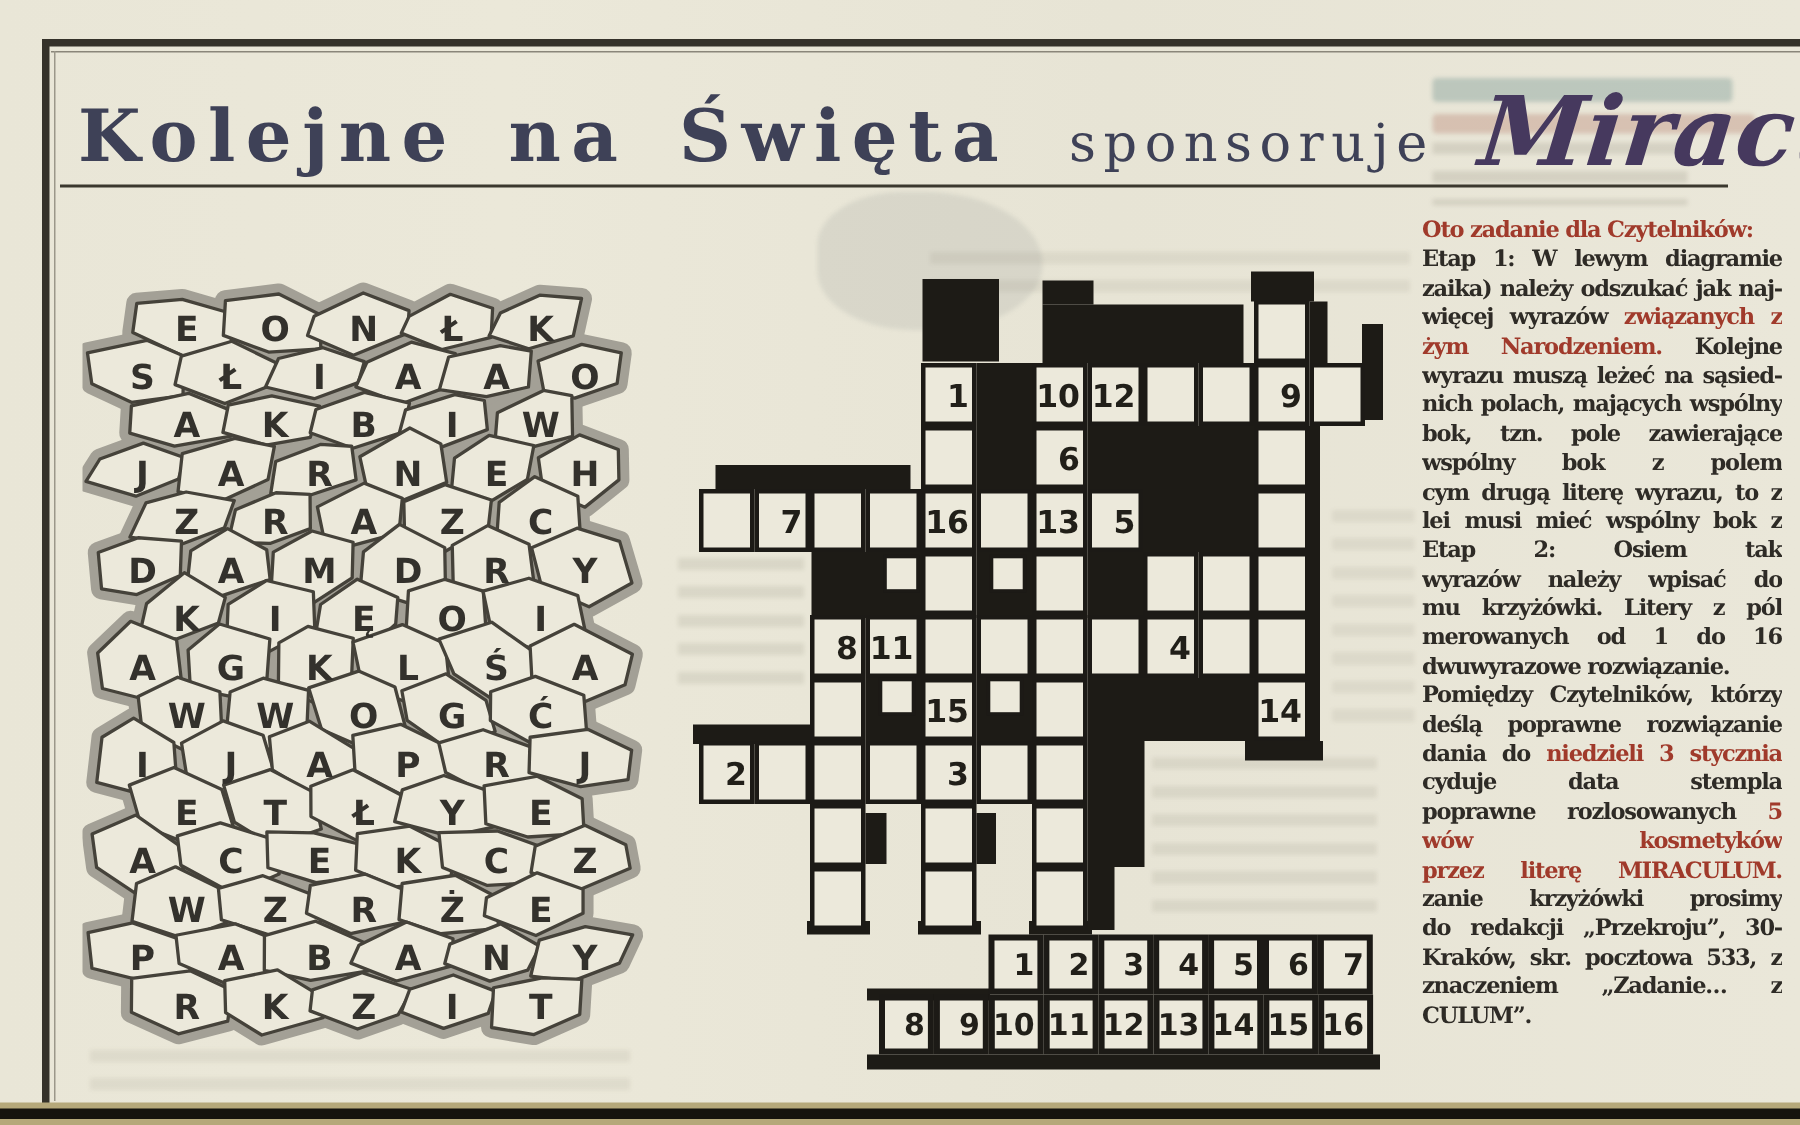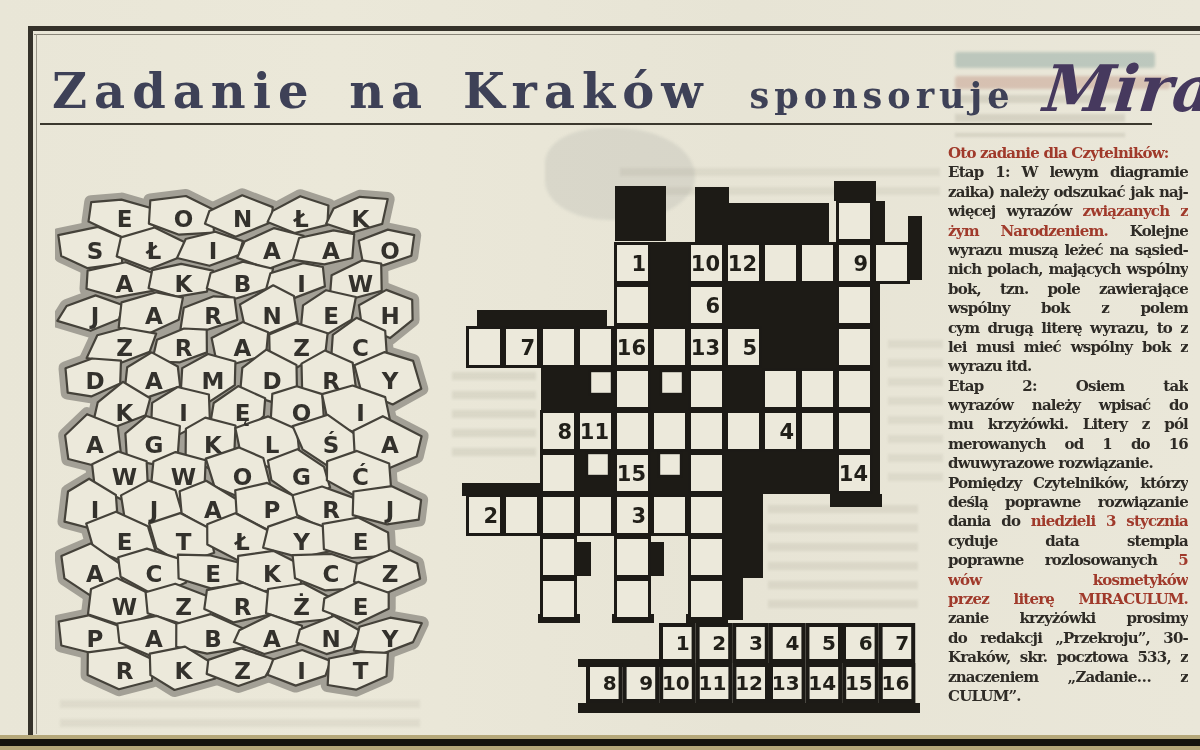--- a/index.html
+++ b/index.html
@@ -10,21 +10,21 @@
   .frame-top{position:absolute;left:28px;top:26px;width:1172px;height:5px;background:#35322a;}
   .frame-top-inner{position:absolute;left:34px;top:34px;width:1166px;height:1px;background:#8a867a;}
   .frame-left{position:absolute;left:28px;top:26px;width:5px;height:712px;background:#35322a;}
   .frame-left-inner{position:absolute;left:36px;top:34px;width:1px;height:700px;background:#9b978a;}
   .title-rule{position:absolute;left:40px;top:123px;width:1112px;height:2px;background:#3b382e;}
   .bottom-band{position:absolute;left:0;top:735px;width:1200px;height:15px;background:#b5a87a;}
   .bottom-line{position:absolute;left:0;top:739px;width:1200px;height:7px;background:#15130e;}
   
   .masthead{position:absolute;left:52px;top:48px;white-space:nowrap;}
   .t-main{font-family:"DejaVu Serif",serif;font-weight:700;font-size:48px;color:#3e4157;letter-spacing:7px;word-spacing:10px;}
-  .t-sub{font-family:"DejaVu Serif",serif;font-weight:700;font-size:35px;color:#3e4157;letter-spacing:5px;margin-left:40px;}
+  .t-sub{font-family:"DejaVu Serif",serif;font-weight:400;font-size:35px;color:#3e4157;letter-spacing:5px;margin-left:40px;}
   .t-brand{font-family:"DejaVu Serif",serif;font-style:italic;font-weight:600;font-size:64px;color:#46395e;margin-left:30px;display:inline-block;transform:skewX(-6deg);position:relative;top:3px;}
   
   .mosaic-wrap{position:absolute;left:55px;top:183px;}
   .cross-wrap{position:absolute;left:450px;top:175px;}
   svg{display:block;}
   .hex-halo{fill:#a3a096;stroke:#a3a096;stroke-width:14;stroke-linejoin:round;}
   .hex-cell{fill:#ece9db;stroke:#45423a;stroke-width:2.2;stroke-linejoin:round;}
   .hex-letter{font-family:"DejaVu Sans",sans-serif;font-weight:700;font-size:23px;fill:#33312c;text-anchor:middle;}
   .cw-black{fill:#1d1b16;}
   .cw-white{fill:#ece9db;stroke:#1c1a16;stroke-width:3;}
@@ -60,21 +60,21 @@
   <div class="ghost g-red" style="left:955px;top:76px;width:215px;height:13px;"></div>
   <div class="ghost g-lines" style="left:955px;top:95px;width:170px;height:42px;"></div>
   <div class="ghost g-blob" style="left:545px;top:128px;width:150px;height:92px;"></div>
   <div class="ghost g-lines" style="left:620px;top:168px;width:320px;height:38px;opacity:.6;"></div>
   <div class="ghost g-lines" style="left:452px;top:372px;width:84px;height:86px;opacity:.8;"></div>
   <div class="ghost g-lines" style="left:768px;top:505px;width:150px;height:110px;opacity:.7;"></div>
   <div class="ghost g-lines" style="left:888px;top:340px;width:55px;height:150px;opacity:.6;"></div>
   <div class="ghost g-lines" style="left:60px;top:700px;width:360px;height:36px;opacity:.6;"></div>
 
   <div class="masthead">
-    <span class="t-main">Zadanie na Kraków</span><span class="t-sub">sponsoruje</span><span class="t-brand">Miraculum</span>
+    <span class="t-main">Kolejne na Święta</span><span class="t-sub">sponsoruje</span><span class="t-brand">Miraculum</span>
   </div>
   <div class="title-rule"></div>
 
   <div class="mosaic-wrap">
     <svg id="mosaic-svg" width="400" height="520" viewBox="0 0 400 520">
         <polygon points="66.5,16.6 99.3,26.0 99.2,48.4 67.7,54.6 33.5,38.6 36.2,19.2" class="hex-halo"></polygon>
         <polygon points="130.9,13.0 158.2,26.6 158.9,49.6 124.1,51.7 93.9,40.6 95.3,17.4" class="hex-halo"></polygon>
         <polygon points="187.2,12.3 217.7,24.1 216.7,39.1 180.6,53.8 150.0,40.7 154.4,27.9" class="hex-halo"></polygon>
         <polygon points="245.2,13.2 273.4,22.5 272.4,41.9 239.6,50.0 212.5,39.1 217.7,27.9" class="hex-halo"></polygon>
         <polygon points="304.8,13.8 332.7,16.0 327.2,40.9 297.5,49.5 271.1,40.8 278.6,25.6" class="hex-halo"></polygon>
@@ -463,21 +463,20 @@
       <div class="line"><span>Etap 1: W lewym diagramie (mo-</span></div>
       <div class="line"><span>zaika) należy odszukać jak naj-</span></div>
       <div class="line"><span>więcej wyrazów </span><span class="red">związanych z Bo-</span></div>
       <div class="line"><span class="red">żym Narodzeniem.</span><span> Kolejne litery</span></div>
       <div class="line"><span>wyrazu muszą leżeć na sąsied-</span></div>
       <div class="line"><span>nich polach, mających wspólny</span></div>
       <div class="line"><span>bok, tzn. pole zawierające pierw-</span></div>
       <div class="line"><span>wspólny bok z polem zawierają-</span></div>
       <div class="line"><span>cym drugą literę wyrazu, to z ko-</span></div>
       <div class="line"><span>lei musi mieć wspólny bok z po-</span></div>
-      <div class="line end"><span>wyrazu itd.</span></div>
       <div class="line"><span>Etap 2: Osiem tak wyszukanych</span></div>
       <div class="line"><span>wyrazów należy wpisać do diagra-</span></div>
       <div class="line"><span>mu krzyżówki. Litery z pól ponu-</span></div>
       <div class="line"><span>merowanych od 1 do 16 utworzą</span></div>
       <div class="line end"><span>dwuwyrazowe rozwiązanie.</span></div>
       <div class="line"><span>Pomiędzy Czytelników, którzy na-</span></div>
       <div class="line"><span>deślą poprawne rozwiązanie za-</span></div>
       <div class="line"><span>dania do </span><span class="red">niedzieli 3 stycznia</span></div>
       <div class="line"><span>cyduje data stempla pocztowego),</span></div>
       <div class="line"><span>poprawne rozlosowanych </span><span class="red">5 zesta-</span></div>

